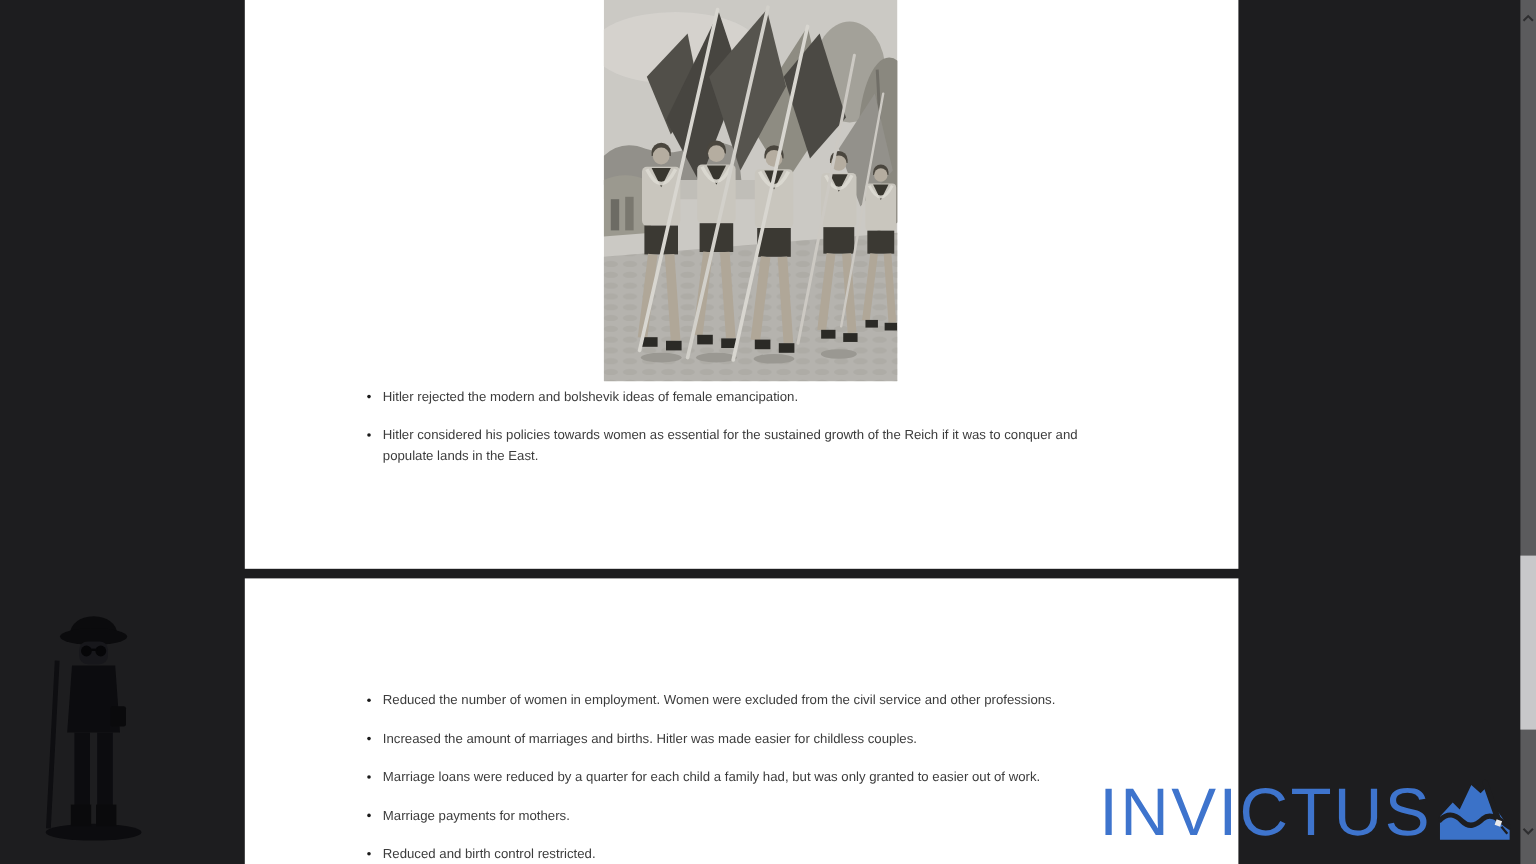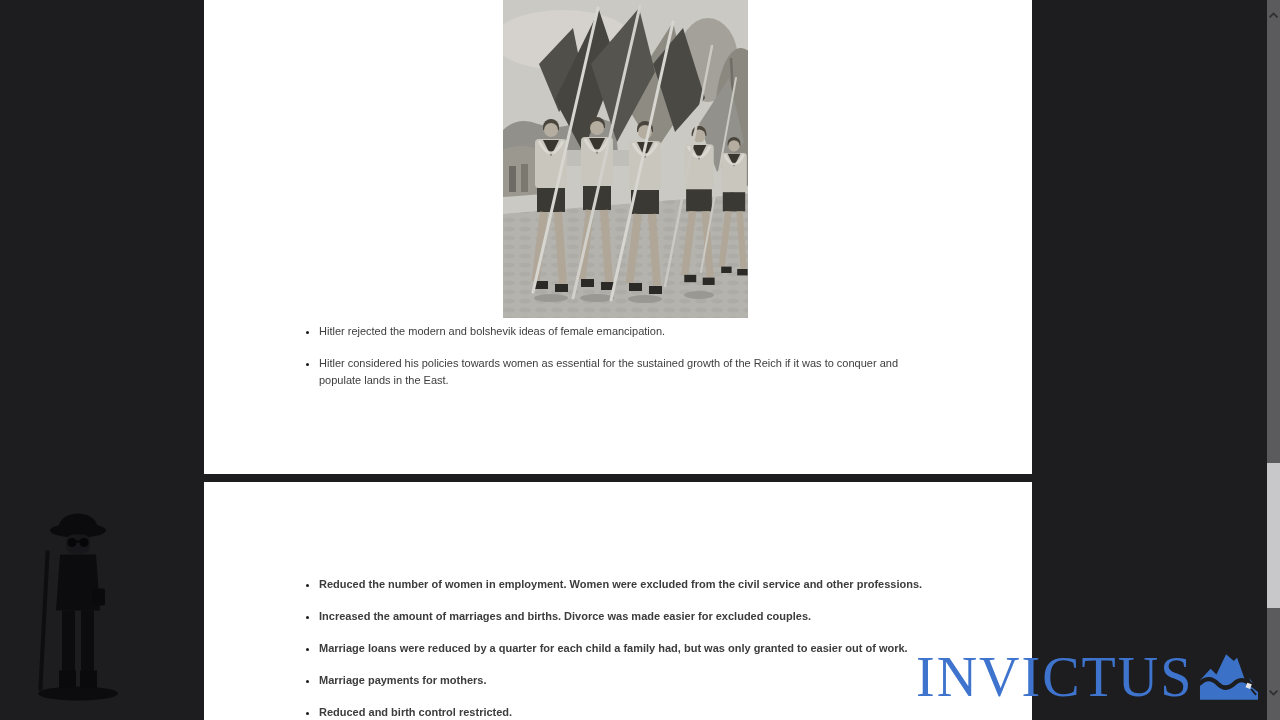--- a/index.html
+++ b/index.html
@@ -4,40 +4,40 @@
 <style>
   * { margin:0; padding:0; box-sizing:border-box; }
   html,body { width:1280px; height:720px; overflow:hidden; }
   body { background:#1d1d1f; font-family:"Liberation Sans", sans-serif; position:relative; }
 
   .canvas { position:absolute; inset:0; }
 
   
   .page { position:absolute; left:204px; width:828px; background:#ffffff; }
   .page-1 { top:0; height:474px; }
-  .page-2 { top:482px; height:238px;font-weight:bold; }
+  .page-2 { top:482px; height:238px; }
 
   
   .photo { position:absolute; left:299px; top:0; width:245px; height:318px; overflow:hidden; }
   .photo svg { display:block; width:100%; height:100%; }
 
   
   ul.bullets { position:absolute; list-style:disc; padding-left:18px; color:#3c3c3c;
                font-size:11px; line-height:17px; }
   ul.bullets li { margin-bottom:15px; }
   ul.bullets li::marker { color:#1a1a1a; }
   .bullets-p1 { left:97px; top:323px; width:622px; }
   .bullets-p2 { left:97px; top:94px;  width:700px; }
 
   
   .soldier { position:absolute; left:28px; top:510px; width:100px; height:196px; }
   .soldier svg { display:block; width:100%; height:100%; }
 
   
-  .watermark-text { position:absolute; left:916px; top:649px; font-family:Liberation Serif, serif;
+  .watermark-text { position:absolute; left:916px; top:649px; font-family:Liberation Sans, sans-serif;
                     font-size:56px; line-height:1; color:#3e74cd; letter-spacing:2px; z-index:6; }
   .watermark-logo { position:absolute; left:1199px; top:649px; width:60px; height:53px; z-index:6; }
   .watermark-logo svg { display:block; width:100%; height:100%; }
 
   
   .scrollbar { position:absolute; right:0; top:0; width:13px; height:720px; background:#5b5b5d; z-index:10; }
   .sb-btn { position:absolute; left:0; width:13px; height:14px; display:flex; align-items:center; justify-content:center; }
   .sb-up { top:8px; }
   .sb-down { bottom:20px; }
   .sb-thumb { position:absolute; left:0; top:463px; width:13px; height:145px; background:#c8c8ca; }
@@ -114,21 +114,21 @@
 
     <ul class="bullets bullets-p1">
       <li>Hitler rejected the modern and bolshevik ideas of female emancipation.</li>
       <li>Hitler considered his policies towards women as essential for the sustained growth of the Reich if it was to conquer and populate lands in the East.</li>
     </ul>
   </div>
 
   <div class="page page-2">
     <ul class="bullets bullets-p2">
       <li>Reduced the number of women in employment. Women were excluded from the civil service and other professions.</li>
-      <li>Increased the amount of marriages and births. Divorce was made easier for excluded couples.</li>
+      <li>Increased the amount of marriages and births. Hitler was made easier for childless couples.</li>
       <li>Marriage loans were reduced by a quarter for each child a family had, but was only granted to easier out of work.</li>
       <li>Marriage payments for mothers.</li>
       <li>Reduced and birth control restricted.</li>
     </ul>
   </div>
 
   <div class="soldier">
     <svg viewBox="0 0 100 195">
       <ellipse cx="50" cy="183" rx="40" ry="7" fill="#0c0c0f"></ellipse>
       <rect x="14" y="40" width="4" height="140" fill="#0e0e11" transform="rotate(3 16 110)"></rect>

